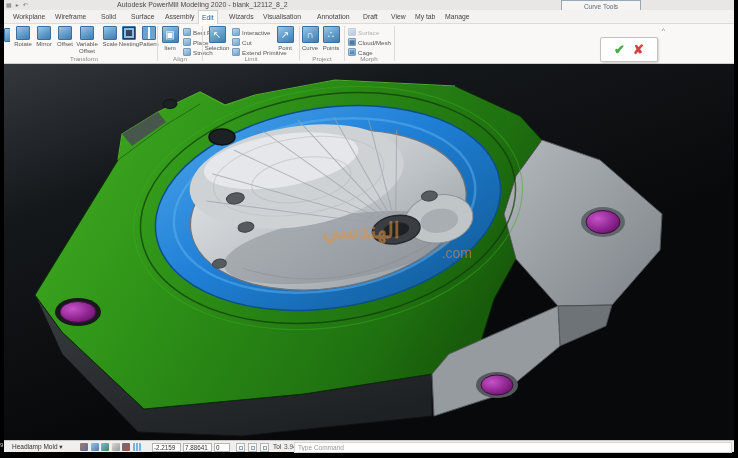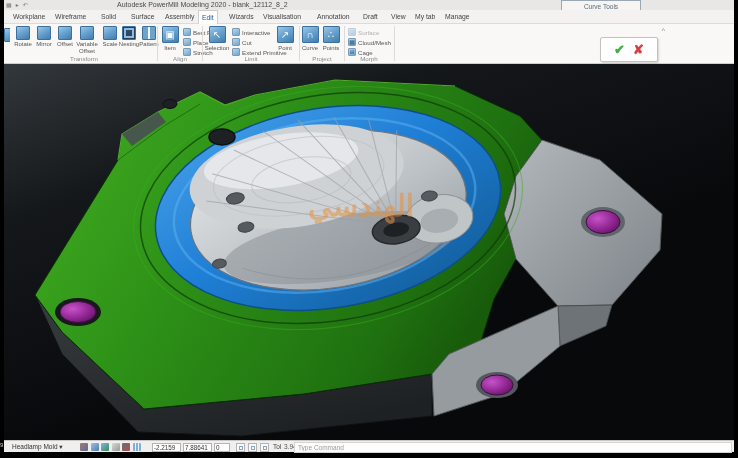--- a/index.html
+++ b/index.html
@@ -55,21 +55,21 @@
           border:1px solid #c3c2c1; border-radius:2px; box-shadow:1px 1px 2px rgba(0,0,0,.15);
           display:flex; align-items:center; justify-content:center; gap:8px; }
   .confirm-accept { color:#3faf3f; font-size:13px; font-weight:bold; }
   .confirm-cancel { color:#d64040; font-size:13px; font-weight:bold; }
   .confirm-collapse { position:absolute; right:-8px; top:-11px; font-size:7px; color:#888; }
 
   
   .viewport { position:absolute; left:4px; top:64px; width:730px; height:376px; background:#0a0c0e; overflow:hidden; }
   .watermark { position:absolute; left:232px; top:128px; width:250px; text-align:center;
                color:#e6923f; opacity:.55; filter:blur(.7px); pointer-events:none; }
-  .watermark .w1 { font-size:30px; font-weight:bold; direction:rtl; line-height:28px; }
+  .watermark .w1 { font-size:22px; font-weight:bold; direction:rtl; line-height:28px;margin-top:25px; }
   .watermark .w2 { font-size:14px; line-height:16px; text-align:right; padding-right:14px; }
 
   
   .statusbar { position:absolute; left:4px; top:440px; width:730px; height:12px; background:#f0efee;
                border-top:1px solid #c8c7c6; font-size:6.5px; color:#333; }
   .frame-digit { position:absolute; left:0; top:442px; color:#c8c8c8; font-size:6px; }
   .level-box { position:absolute; left:8px; top:1px; height:10px; line-height:10px; white-space:nowrap; color:#333; }
   .sb-icons { position:absolute; left:76px; top:1.5px; display:flex; gap:2.5px; }
   .sbi { width:8px; height:8px; border-radius:1px; }
   .sb-field { position:absolute; top:1.5px; height:9px; background:#fff; border:1px solid #b5b4b3;
@@ -325,20 +325,21 @@
         <ellipse cx="74" cy="248" rx="18" ry="10.5" fill="url(#gPurple)" stroke="#3c0f3e"></ellipse>
         <ellipse cx="599" cy="158" rx="22" ry="15" fill="#60656a"></ellipse>
         <ellipse cx="599" cy="158" rx="17" ry="11.5" fill="url(#gPurple)" stroke="#3c0f3e"></ellipse>
         <ellipse cx="493" cy="321" rx="21" ry="13" fill="#55595d"></ellipse>
         <ellipse cx="493" cy="321" rx="16" ry="10" fill="url(#gPurple)" stroke="#3c0f3e"></ellipse>
       </g>
     </svg>
 
     <div class="watermark">
       <div class="w1">الهندسي</div>
+      <div class="w2">.com</div>
     </div>
   </div>
 
   <div class="statusbar">
     <div class="level-box">
       <span>Headlamp Mold</span>
       <span>▾</span>
     </div>
     <div class="sb-icons">
       <span class="sbi" style="background:linear-gradient(135deg,#9c7a7a,#5d6f8a)"></span>

